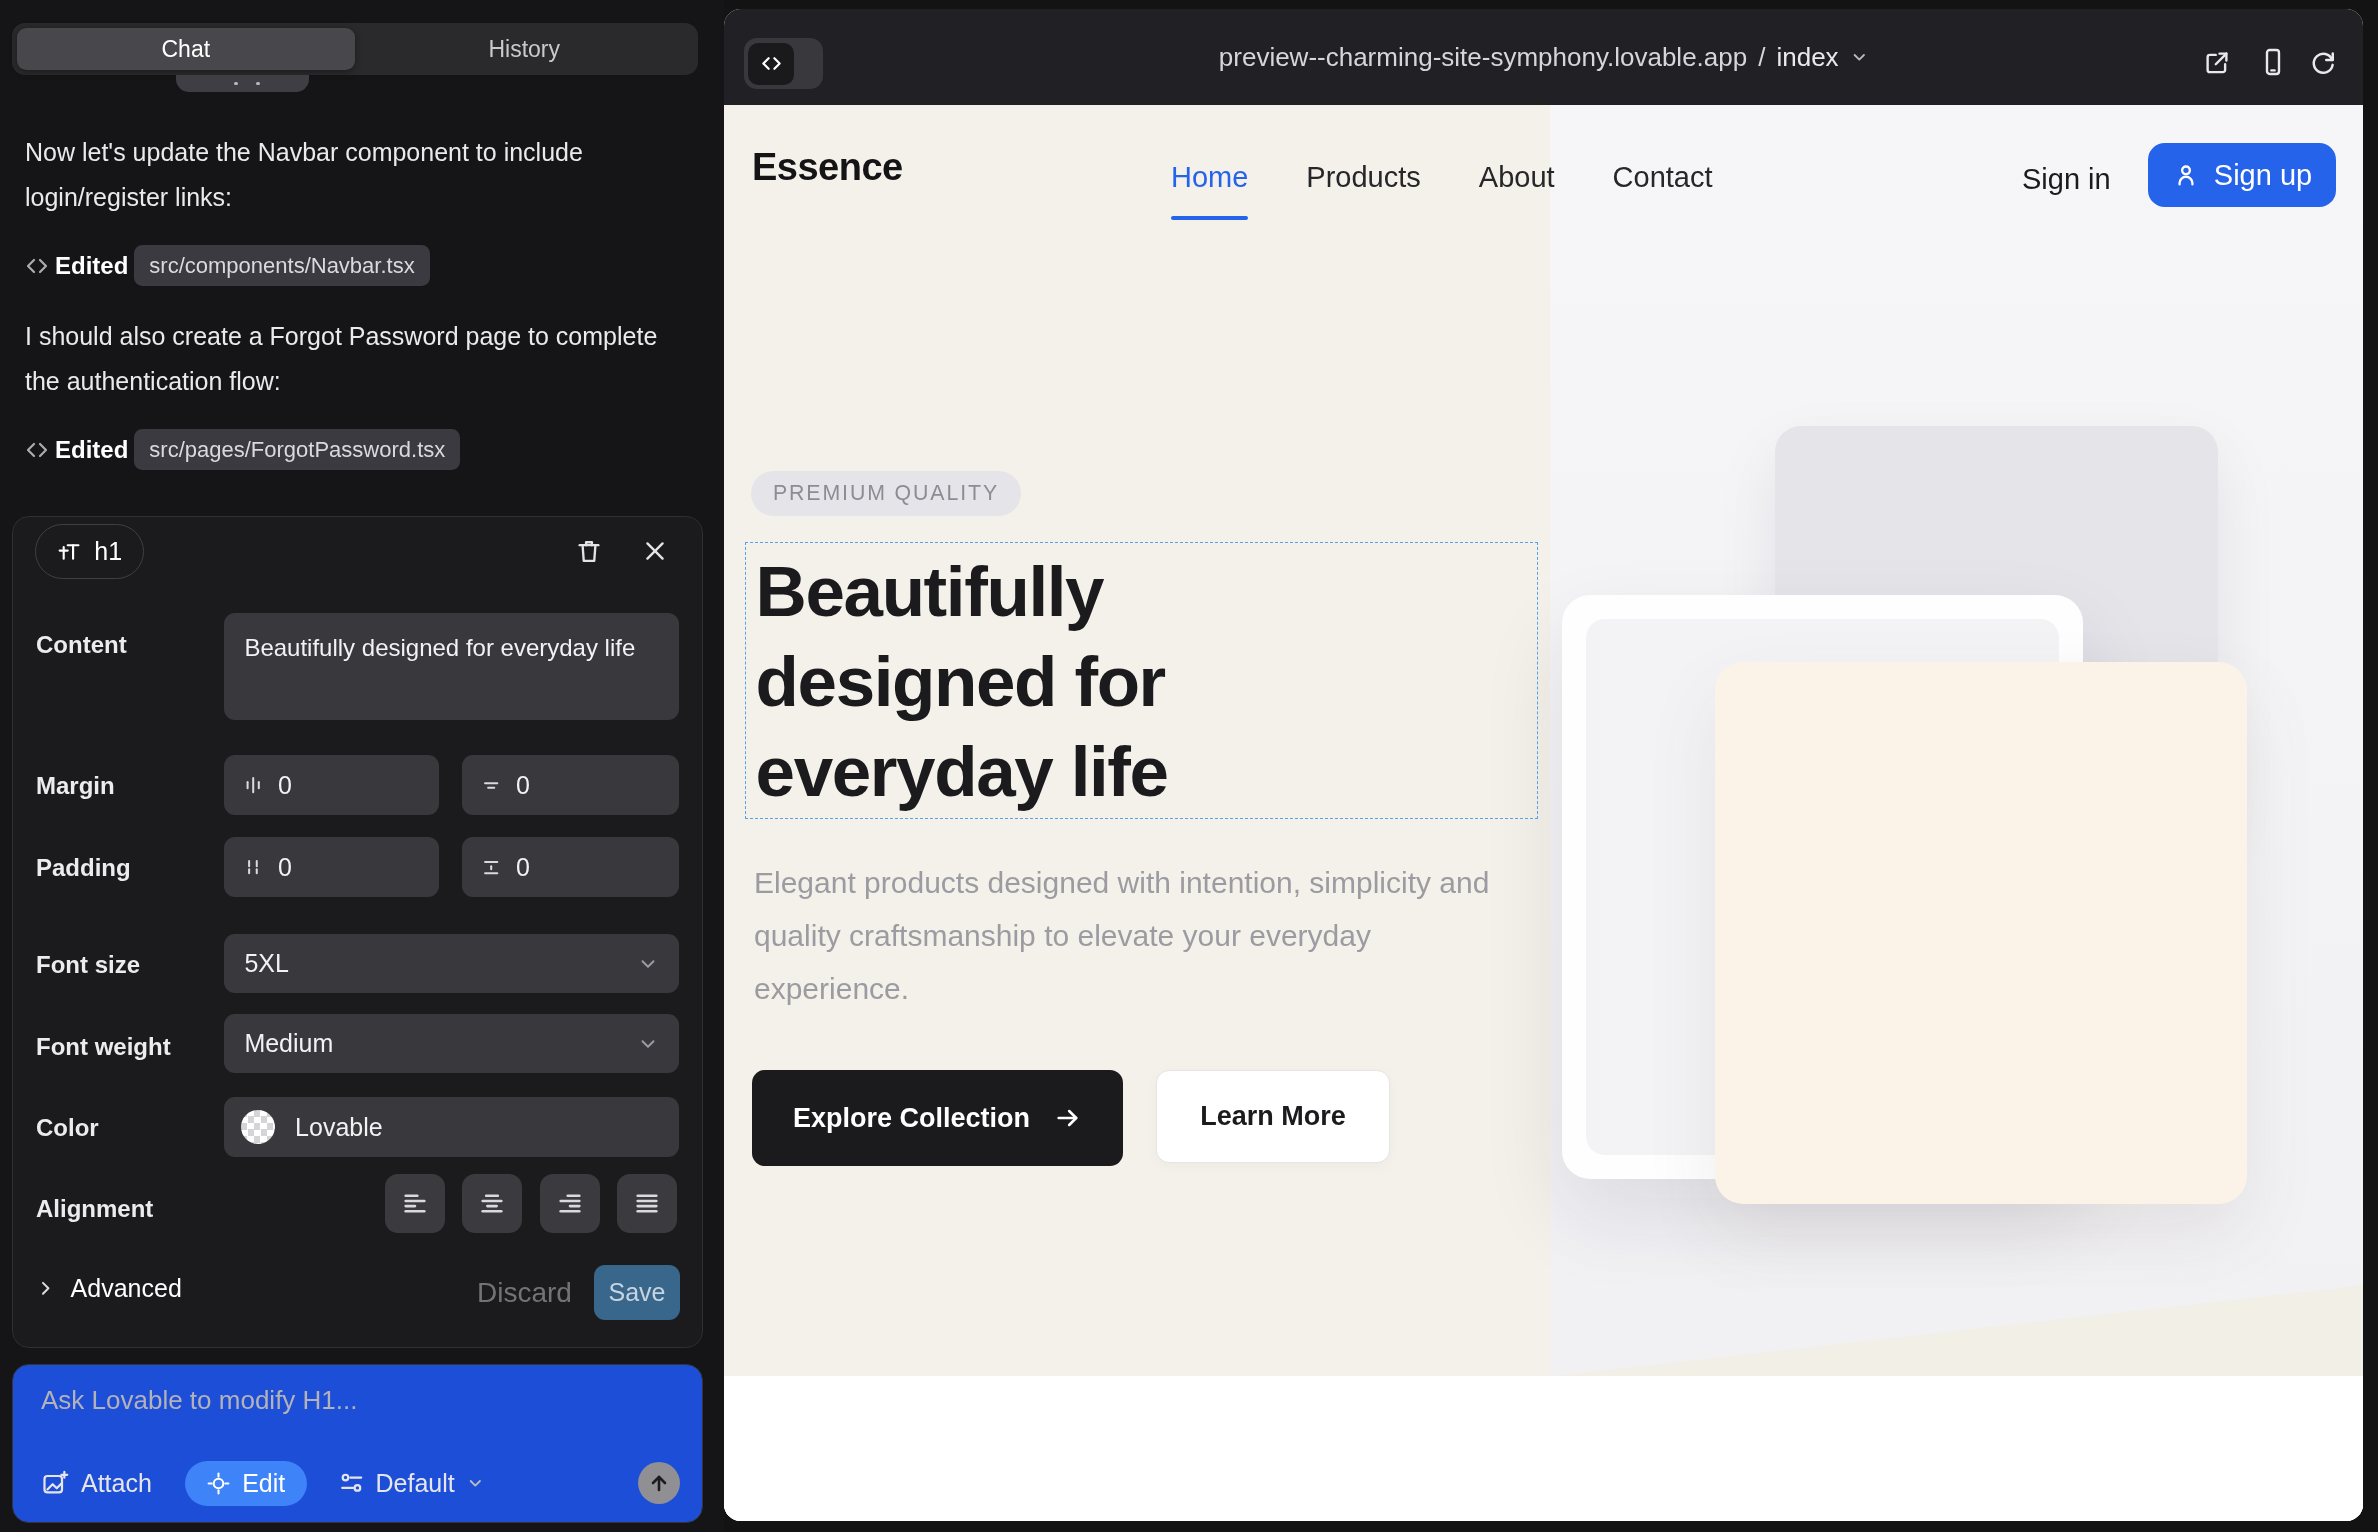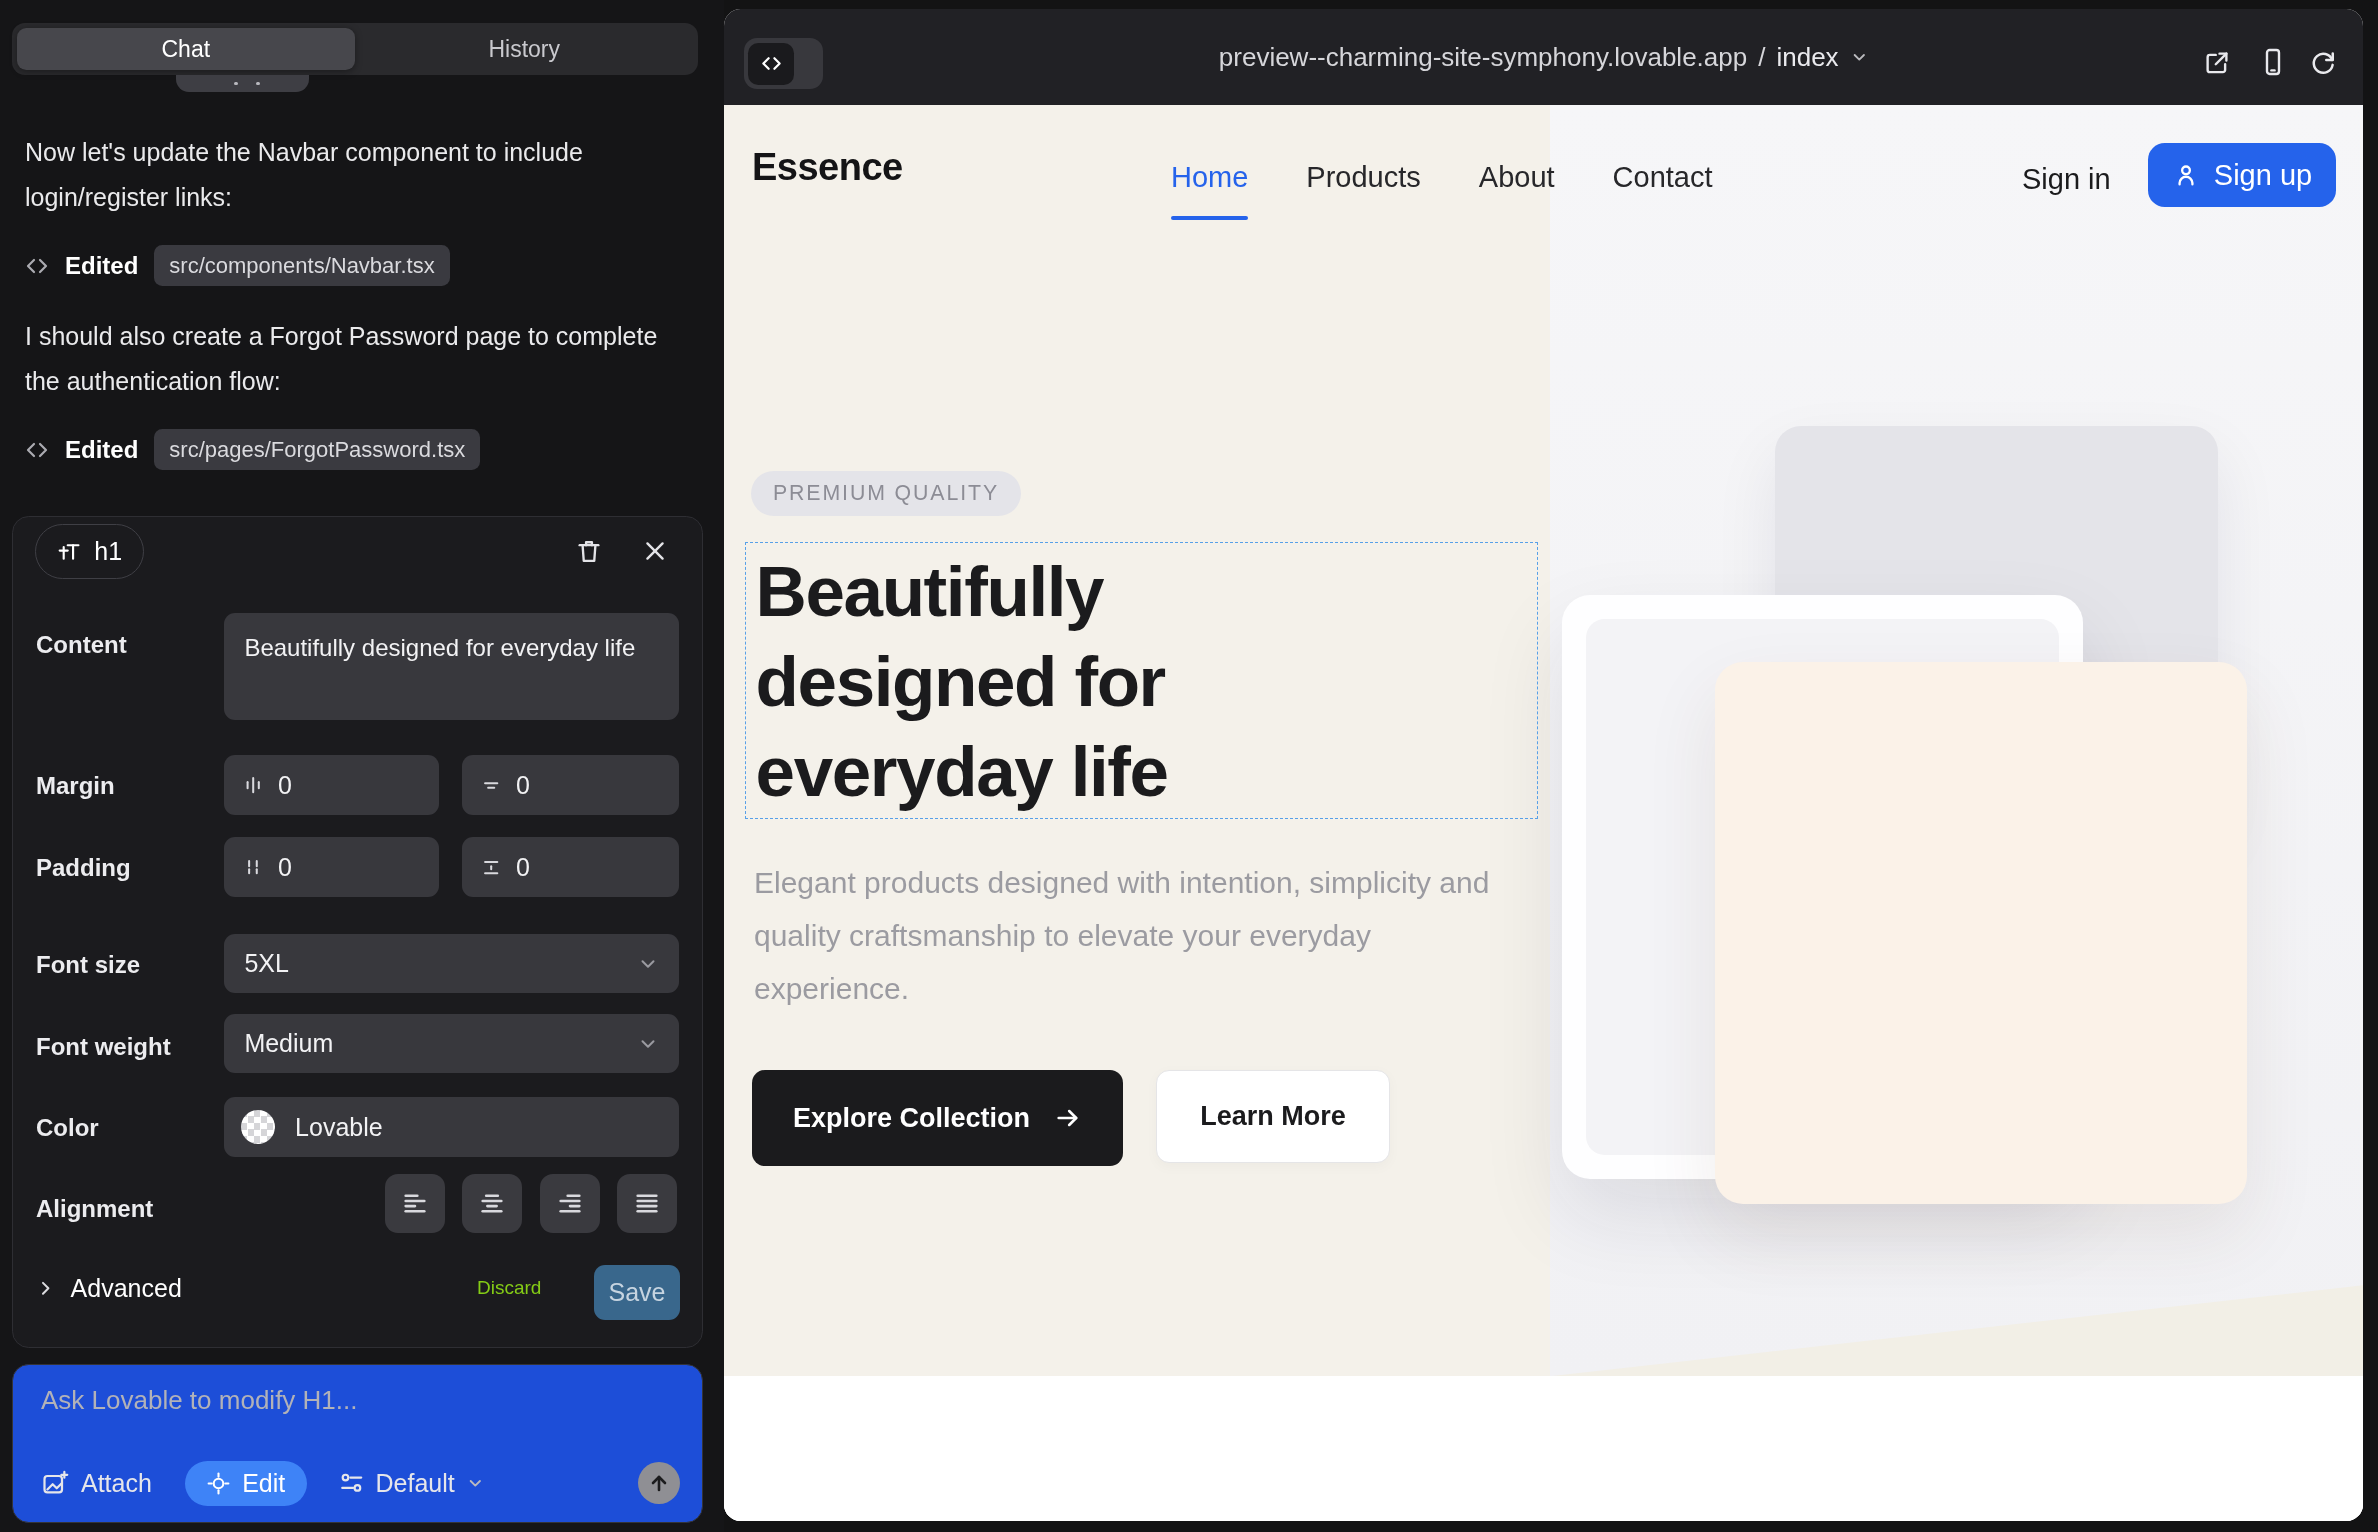--- a/index.html
+++ b/index.html
@@ -14,21 +14,21 @@
   .tab { flex:1; display:flex; align-items:center; justify-content:center; font-size:23px; color:#c9c9ce; border-radius:9.3px; cursor:pointer; }
   .tab.active { background:#47474c; color:#ffffff; box-shadow:0 1.9px 7.4px rgba(0,0,0,.35); }
 
   .scroll-pill { position:absolute; left:176px; top:75px; width:133px; height:16.7px; background:#3e3e44; border-radius:0 0 13px 13px; }
   .scroll-pill i { position:absolute; top:6.5px; width:3.7px; height:3.7px; border-radius:50%; background:#b9b9bf; }
   .scroll-pill i.d1 { left:58px; } .scroll-pill i.d2 { left:80px; }
 
   .chat-msg { position:absolute; left:25px; width:655px; font-size:25px; line-height:45px; color:#eaeaec; }
   .msg1 { top:130px; } .msg2 { top:314px; }
 
-  .file-row { position:absolute; left:25px; height:45px; display:flex; align-items:center; gap:16px; }
+  .file-row { position:absolute; left:25px; height:45px; display:flex; align-items:center; gap:6px; }
   .file-row1 { top:243px; } .file-row2 { top:427px; }
   .file-row .code-ic { color:#ababb1; }
   .file-row b { font-size:24px; color:#ffffff; font-weight:700; }
   .file-chip { background:#3a3a40; border-radius:8.3px; padding:7.4px 15px; font-size:22px; color:#dadade; white-space:nowrap; }
 
   
   .editor { position:absolute; left:12px; top:516px; width:691px; height:832px; background:#1b1b1e; border:0.9px solid #2e2e33; border-radius:16.7px; }
   .tag-pill { position:absolute; left:22px; top:7.4px; height:55px; border:1.4px solid #3f3f45; border-radius:927px; display:flex; align-items:center; gap:12px; padding:0 21.3px; color:#fff; }
   .tag-pill .tag-label { font-size:25px; }
   .icon-btn { position:absolute; width:30px; height:30px; color:#e4e4e8; cursor:pointer; }
@@ -53,21 +53,21 @@
   .sel-fontsize { top:417px; } .sel-fontweight { top:497px; }
 
   .color-field { position:absolute; left:211px; top:580px; width:455px; height:60px; background:#38383d; border-radius:11px; display:flex; align-items:center; gap:20.4px; padding:0 16.7px; font-size:25px; color:#f2f2f4; cursor:pointer; }
   .swatch { width:34px; height:34px; border-radius:50%; background:repeating-conic-gradient(#ffffff 0 25%, #d5d5d8 0 50%); background-size:13px 13px; }
 
   .align-btn { position:absolute; top:657px; width:60px; height:59px; background:#3a3a3f; border-radius:13px; display:flex; align-items:center; justify-content:center; color:#d9d9de; cursor:pointer; }
   .al-1 { left:372px; } .al-2 { left:449px; } .al-3 { left:527px; } .al-4 { left:604px; }
 
   .advanced-row { position:absolute; left:23px; top:757px; display:flex; align-items:center; gap:16px; color:#ffffff; font-size:25px; cursor:pointer; }
   .advanced-row .chev-r { color:#dcdce0; }
-  .discard-btn { position:absolute; left:464px; top:760px; font-size:19px; color:#84cc16; cursor:pointer;text-align:right; }
+  .discard-btn { position:absolute; left:464px; top:760px; font-size:28px; color:#737373; cursor:pointer;text-align:right; }
   .save-btn { position:absolute; left:581px; top:748px; width:86px; height:55px; background:#39678c; border-radius:11px; display:flex; align-items:center; justify-content:center; font-size:25px; color:#c6d4e0; cursor:pointer; }
 
   
   .composer { position:absolute; left:12px; top:1364px; width:691px; height:159px; background:#1d4ed8; border:0.9px solid #333338; border-radius:16.7px; }
   .composer textarea { position:absolute; left:28px; top:20.4px; width:631px; height:61px; background:transparent; border:none; outline:none; resize:none; font-family:"Liberation Sans",sans-serif; font-size:26px; color:#e8e8ea; }
   .composer textarea::placeholder { color:#b2b2b8; }
   .composer-bar { position:absolute; left:28px; right:22px; top:95px; height:46px; display:flex; align-items:center; }
   .attach-btn { display:flex; align-items:center; gap:12px; font-size:25px; color:#e6e6ea; cursor:pointer; }
   .edit-btn { margin-left:33px; height:45px; border-radius:927px; background:#3e83f7; color:#fff; display:flex; align-items:center; gap:11px; padding:0 21.3px; font-size:25px; cursor:pointer; }
   .mode-btn { margin-left:32px; display:flex; align-items:center; gap:11px; font-size:25px; color:#e6e6ea; cursor:pointer; }

